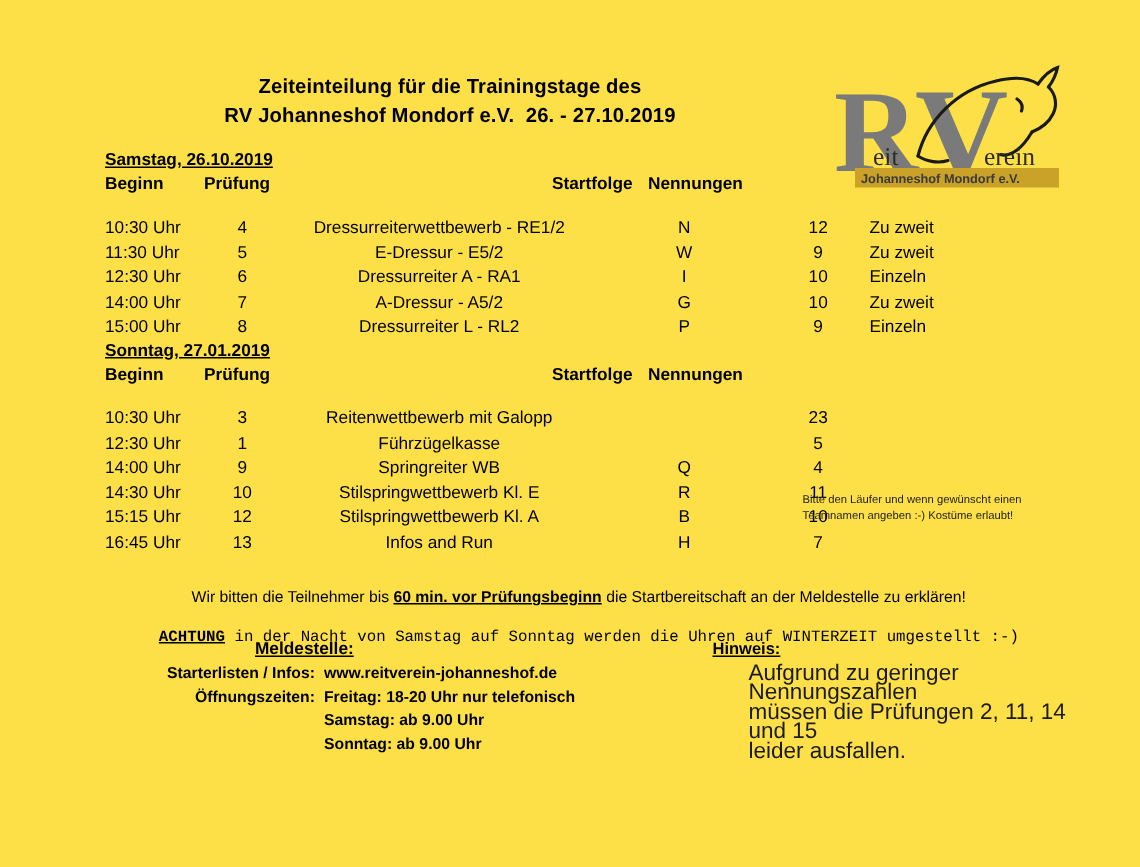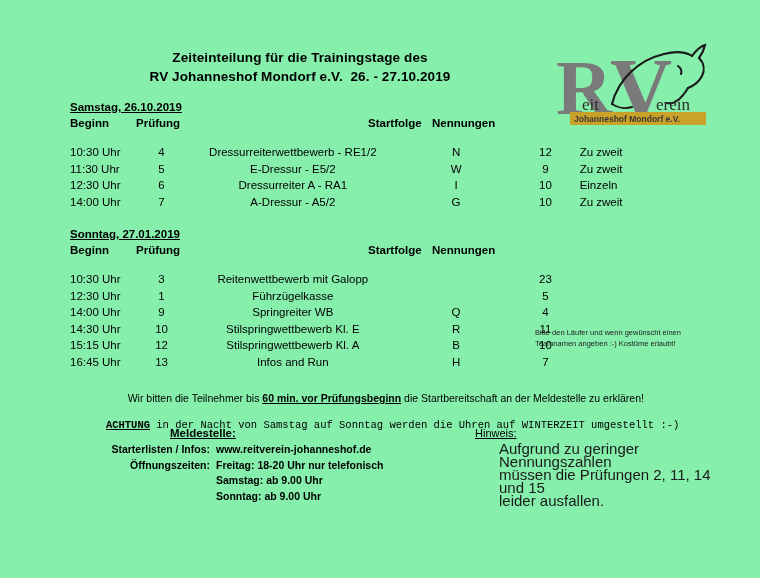--- a/index.html
+++ b/index.html
@@ -14,21 +14,21 @@
     font-family: "Liberation Sans", sans-serif;
     color: #000000;
     overflow: hidden;
   }
 
   .page {
     position: absolute;
     left: 0; top: 0;
     width: 760px;
     height: 578px;
-    background: #86efac;
+    background: #fde047;
   }
 
   
   .title-block {
     position: absolute;
     left: 60px;
     top: 48px;
     width: 480px;
     text-align: center;
   }
@@ -132,21 +132,21 @@
     vertical-align: top;
   }
   .meld-label { text-align: right; padding-right: 6px !important; width: 150px; }
   .meld-value { text-align: left; }
 
   .hinweis-title {
     position: absolute;
     left: 475px;
     top: 427px;
     font-size: 11px;
-    font-weight: normal;
+    font-weight: bold;
     text-decoration: underline;
   }
   .hinweis-body {
     position: absolute;
     left: 499px;
     top: 442px;
     width: 230px;
     font-size: 15px;
     line-height: 13px;
     color: #1a1a1a;
@@ -217,20 +217,28 @@
           <td class="c-mode">Einzeln</td>
         </tr>
         <tr>
           <td class="c-time">14:00 Uhr</td>
           <td class="c-num">7</td>
           <td class="c-name">A-Dressur - A5/2</td>
           <td class="c-start">G</td>
           <td class="c-nenn">10</td>
           <td class="c-mode">Zu zweit</td>
         </tr>
+        <tr>
+          <td class="c-time">15:00 Uhr</td>
+          <td class="c-num">8</td>
+          <td class="c-name">Dressurreiter L - RL2</td>
+          <td class="c-start">P</td>
+          <td class="c-nenn">9</td>
+          <td class="c-mode">Einzeln</td>
+        </tr>
       </tbody>
   </table>
 
   <div class="day-head" style="left:70px; top:228px;">Sonntag, 27.01.2019</div>
   <div class="col-head" style="left:70px; top:244px;">Beginn</div>
   <div class="col-head" style="left:136px; top:244px;">Prüfung</div>
   <div class="col-head" style="left:368px; top:244px;">Startfolge</div>
   <div class="col-head" style="left:432px; top:244px;">Nennungen</div>
 
   <table class="sched" style="top:271px;">

